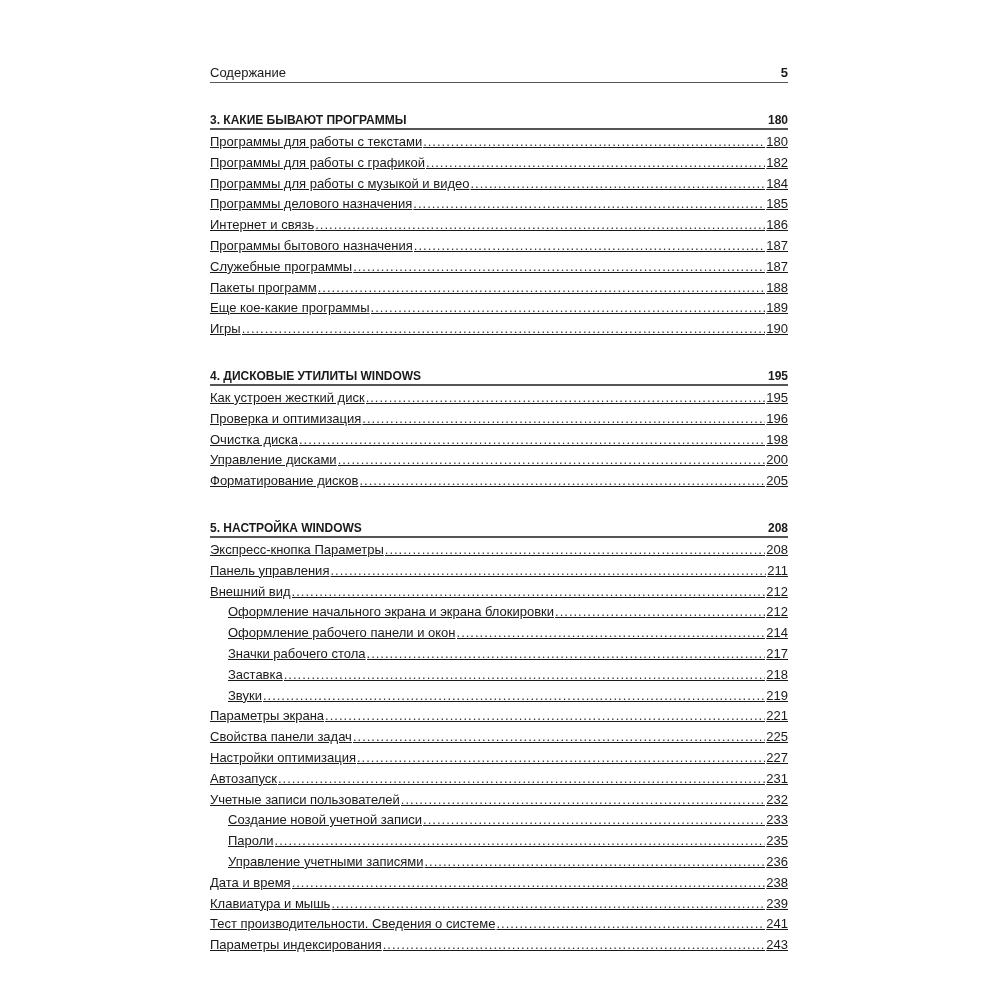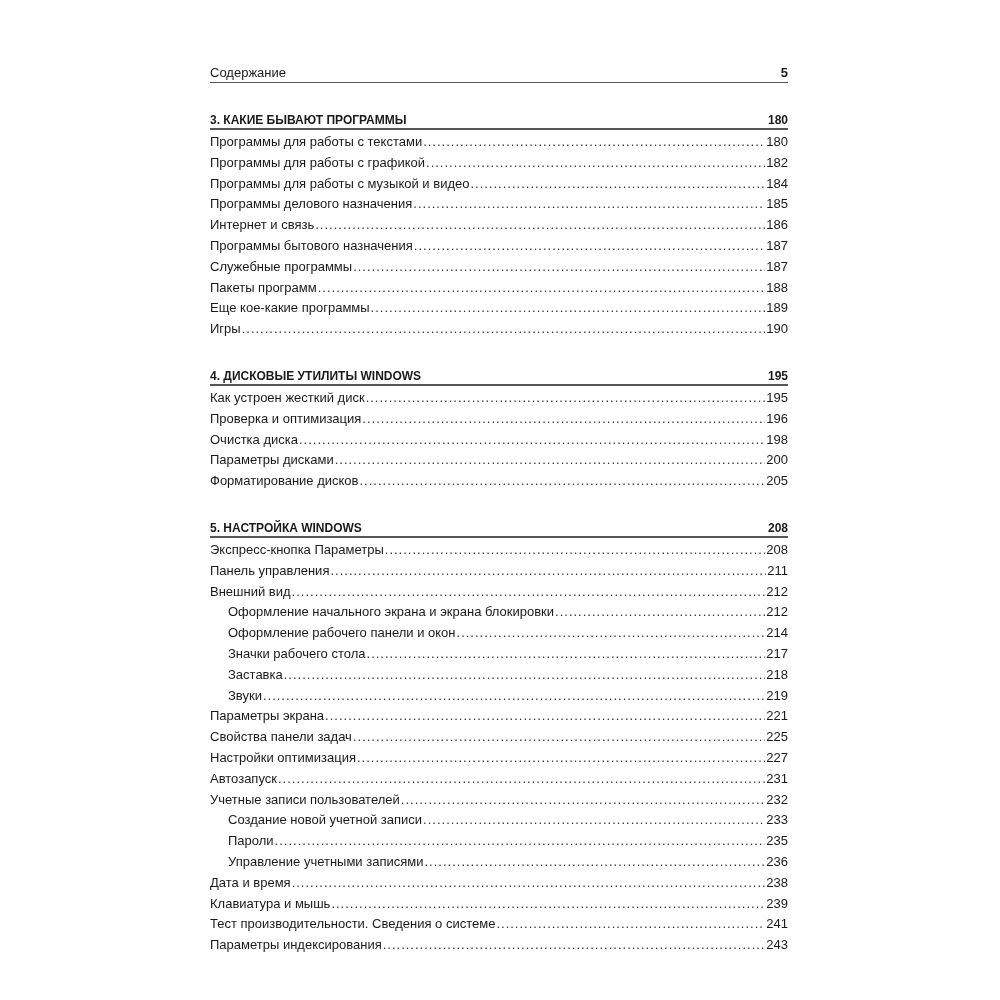--- a/index.html
+++ b/index.html
@@ -24,20 +24,21 @@
       border-bottom: 2px solid #555;
       height: 20px;
       margin-top: 23px;
       padding-bottom: 1px;
     }
     .chapter.first { margin-top: 24px; }
     .entry {
       display: flex; align-items: baseline;
       font-size: 13px; height: 20.8px; line-height: 20.8px;
       white-space: nowrap;
+      text-decoration: underline;
     }
     .entry.sub { padding-left: 18px; }
     .entry .title { flex: 0 0 auto; }
     .entry .dots {
       flex: 1 1 auto; overflow: hidden; color: #333;
       margin: 0 1px; letter-spacing: 1px;
     }
     .entry .dots::before {
       content: "........................................................................................................................................................................................................";
     }
@@ -126,21 +127,21 @@
             <span class="title">Проверка и оптимизация</span>
             <span class="dots"></span>
             <span class="page-num">196</span>
           </div>
           <div class="entry">
             <span class="title">Очистка диска</span>
             <span class="dots"></span>
             <span class="page-num">198</span>
           </div>
           <div class="entry">
-            <span class="title">Параметры дисками</span>
+            <span class="title">Управление дисками</span>
             <span class="dots"></span>
             <span class="page-num">200</span>
           </div>
           <div class="entry">
             <span class="title">Форматирование дисков</span>
             <span class="dots"></span>
             <span class="page-num">205</span>
           </div>
         </div>
       </div>

